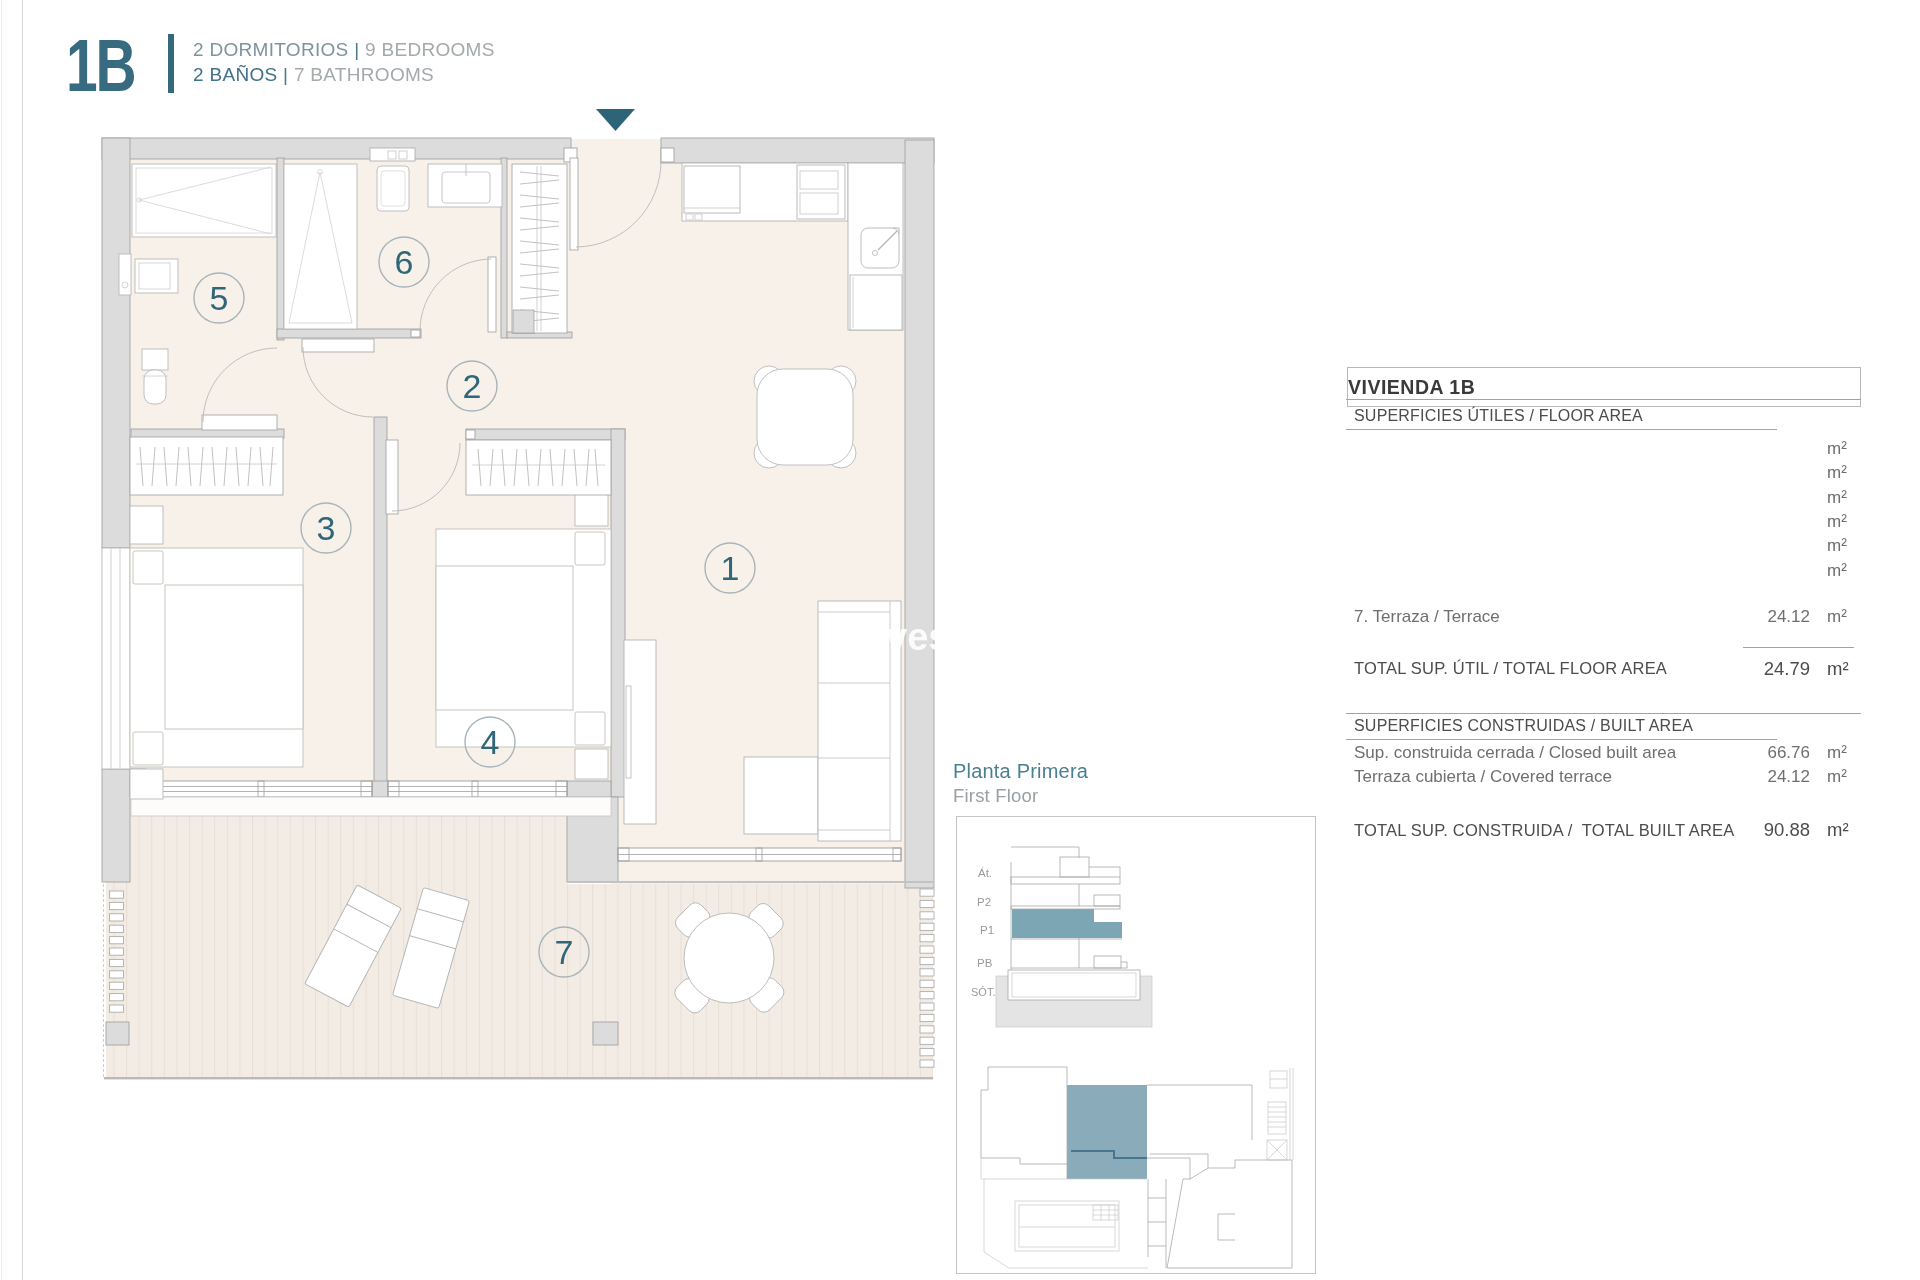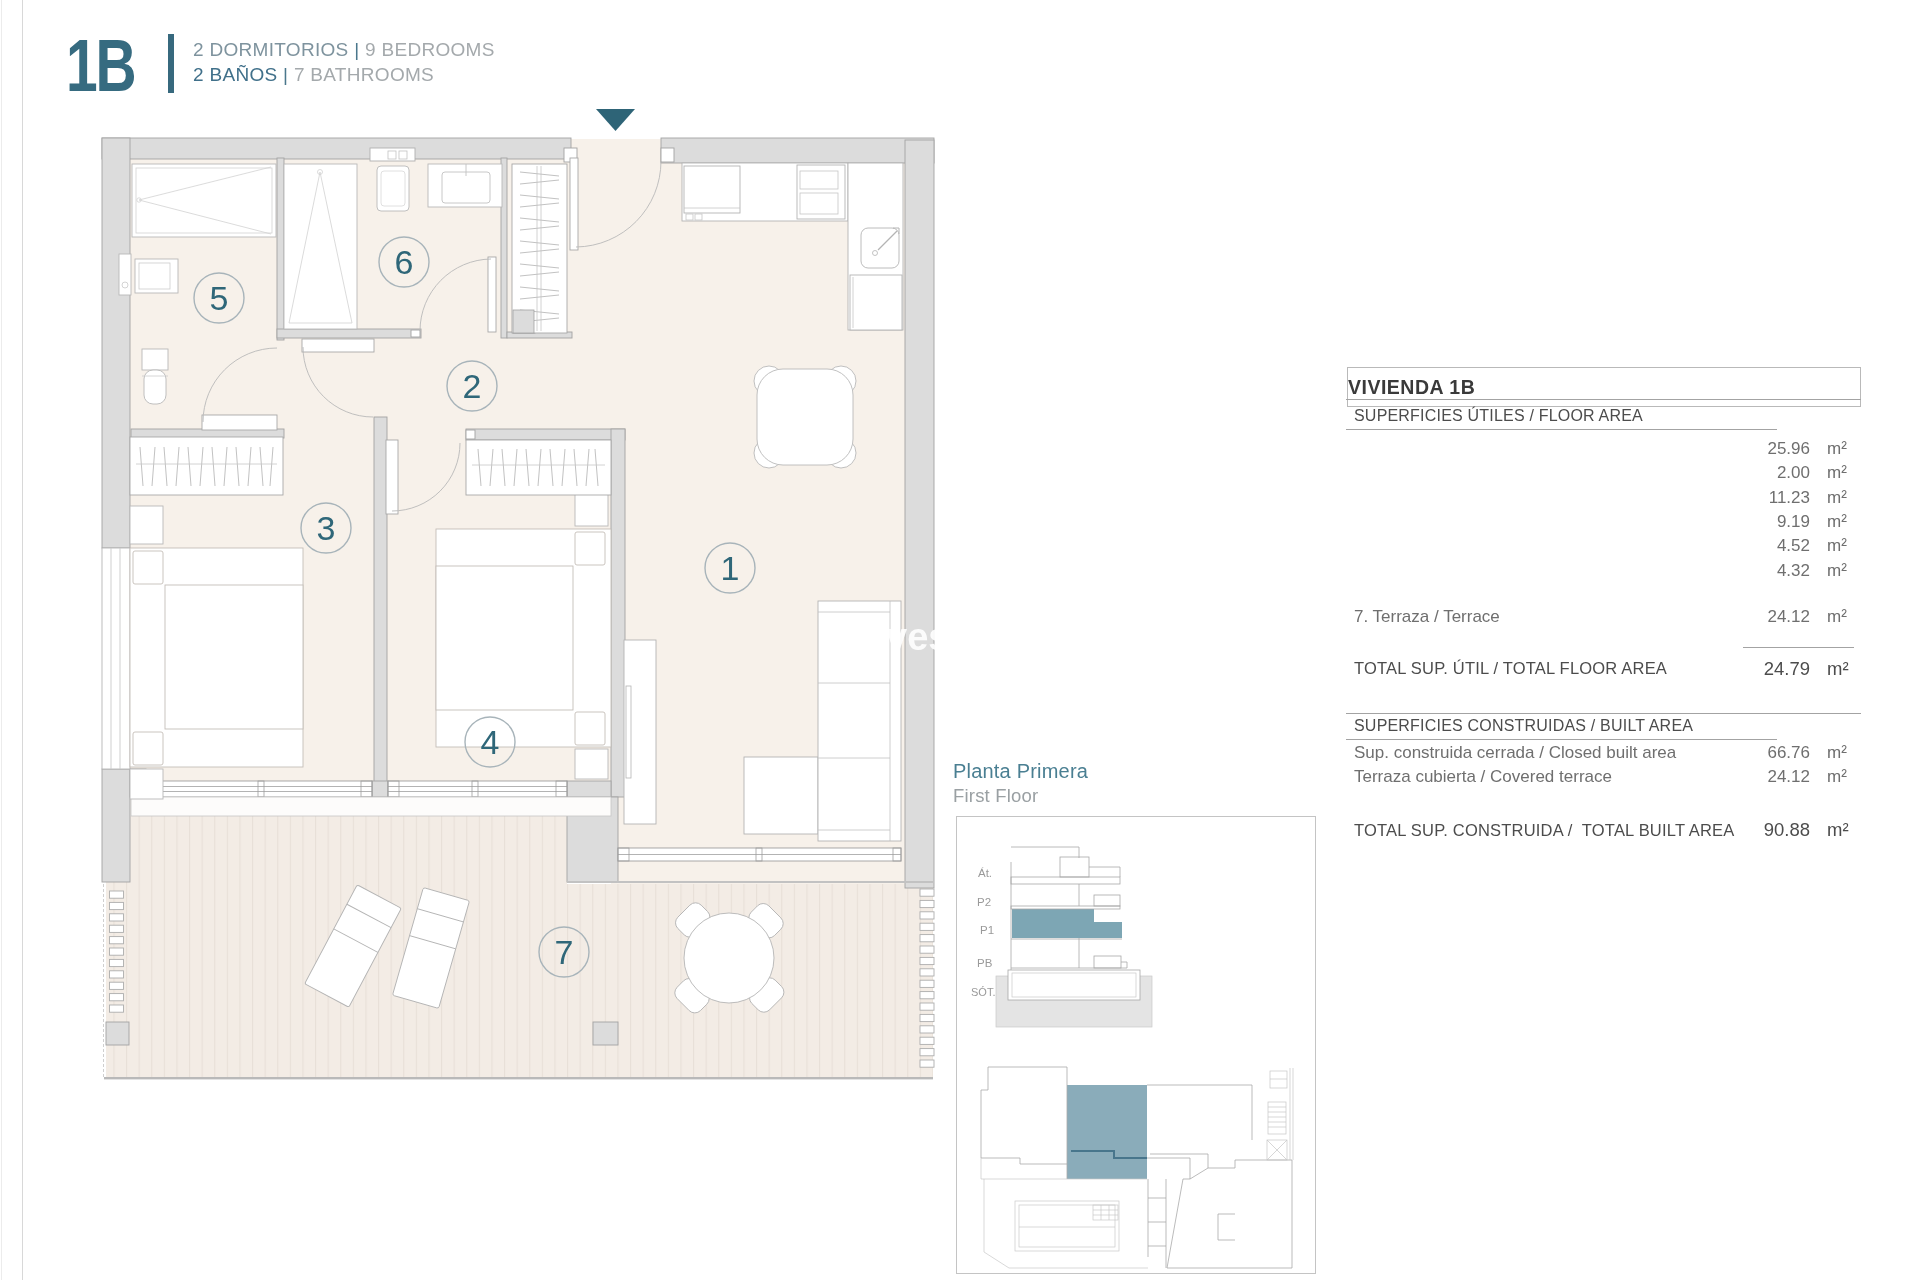--- a/index.html
+++ b/index.html
@@ -25,23 +25,20 @@
 <div class="abs" style="left:1347px;top:331px;width:512px;height:38px;border:1px solid #b9b9b9;font-size:19.5px;font-weight:bold;color:#3a3a3a;letter-spacing:0.5px;text-align:left;line-height:38px;margin-top:36px;">VIVIENDA 1B</div>
 
 <div class="abs" style="left:1346px;top:399px;width:515px;height:1px;background:#a3a3a3;"></div>
 <div class="abs" style="left:1346px;top:429px;width:431px;height:1px;background:#a3a3a3;"></div>
 <div class="abs" style="left:1743px;top:647px;width:111px;height:1px;background:#a3a3a3;"></div>
 <div class="abs" style="left:1346px;top:713px;width:515px;height:1px;background:#a3a3a3;"></div>
 <div class="abs" style="left:1346px;top:739px;width:431px;height:1px;background:#a3a3a3;"></div>
 
 <div class="abs" style="left:1354px;top:407px;font-size:16px;color:#4c4c4c;letter-spacing:0.2px;">SUPERFICIES ÚTILES / FLOOR AREA</div>
 
-<div class="abs" style="left:1700px;top:437px;width:110px;font-size:17px;color:#6f6f6f;line-height:24.35px;text-align:right;">
-25.96<br>2.00<br>11.23<br>9.19<br>4.52<br>4.32
-</div>
 <div class="abs" style="left:1827px;top:437px;font-size:17px;color:#6f6f6f;line-height:24.35px;">
 m²<br>m²<br>m²<br>m²<br>m²<br>m²
 </div>
 
 <div class="abs" style="left:1354px;top:607px;font-size:17px;color:#6f6f6f;">7. Terraza / Terrace</div>
 <div class="abs" style="left:1700px;top:607px;width:110px;font-size:17px;color:#6f6f6f;text-align:right;">24.12</div>
 <div class="abs" style="left:1827px;top:607px;font-size:17px;color:#6f6f6f;">m²</div>
 
 <div class="abs" style="left:1354px;top:659px;font-size:16.5px;color:#4c4c4c;letter-spacing:0.2px;">TOTAL SUP. ÚTIL / TOTAL FLOOR AREA</div>
 <div class="abs" style="left:1700px;top:658px;width:110px;font-size:18.5px;color:#4c4c4c;text-align:right;">24.79</div>

